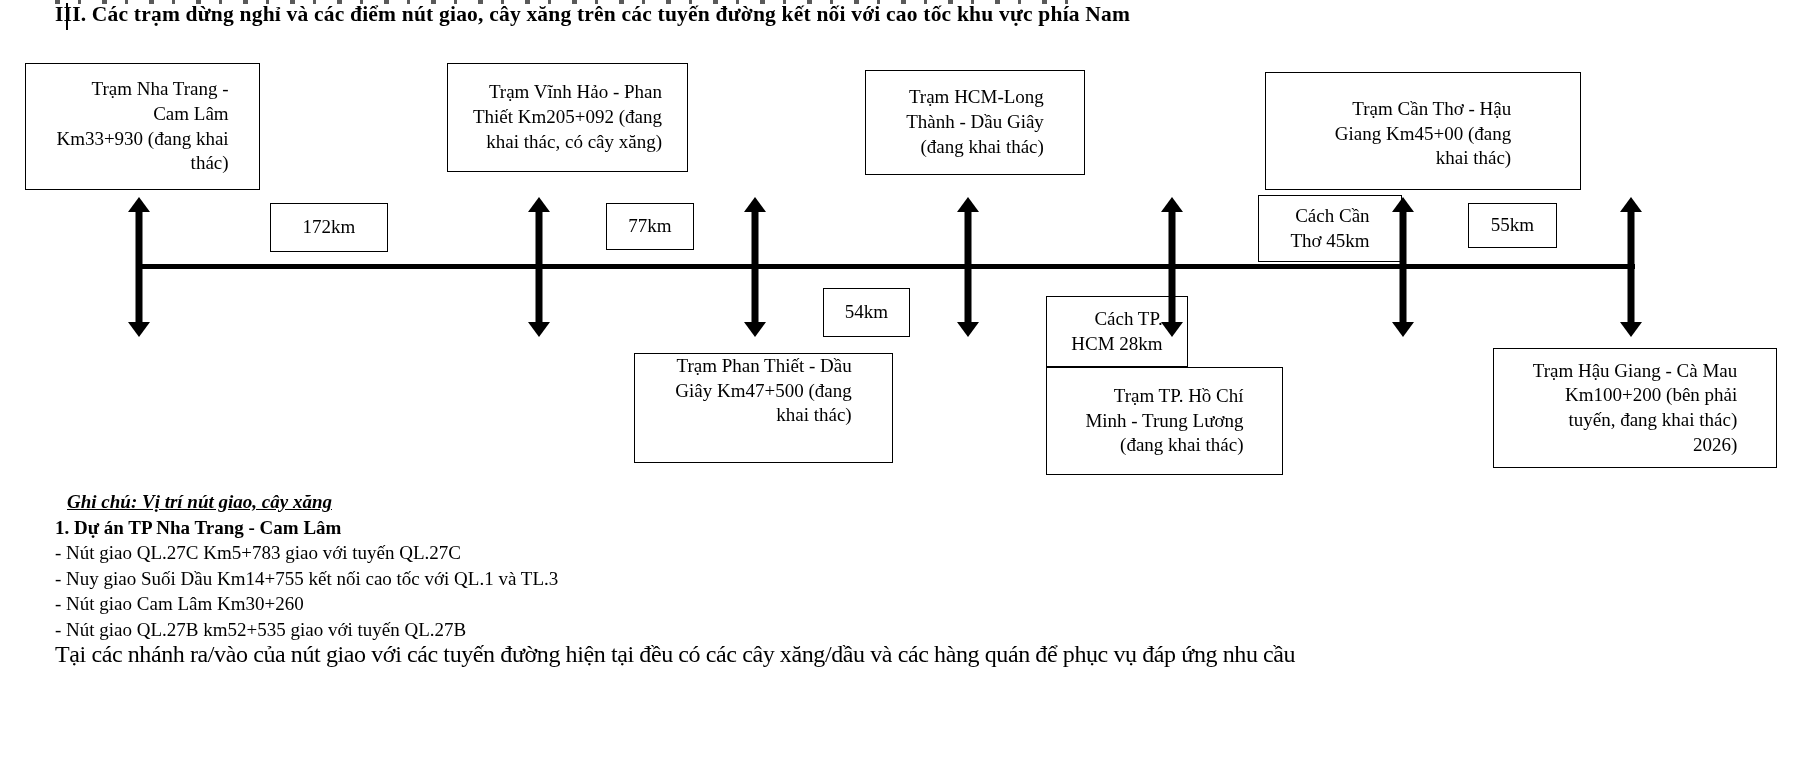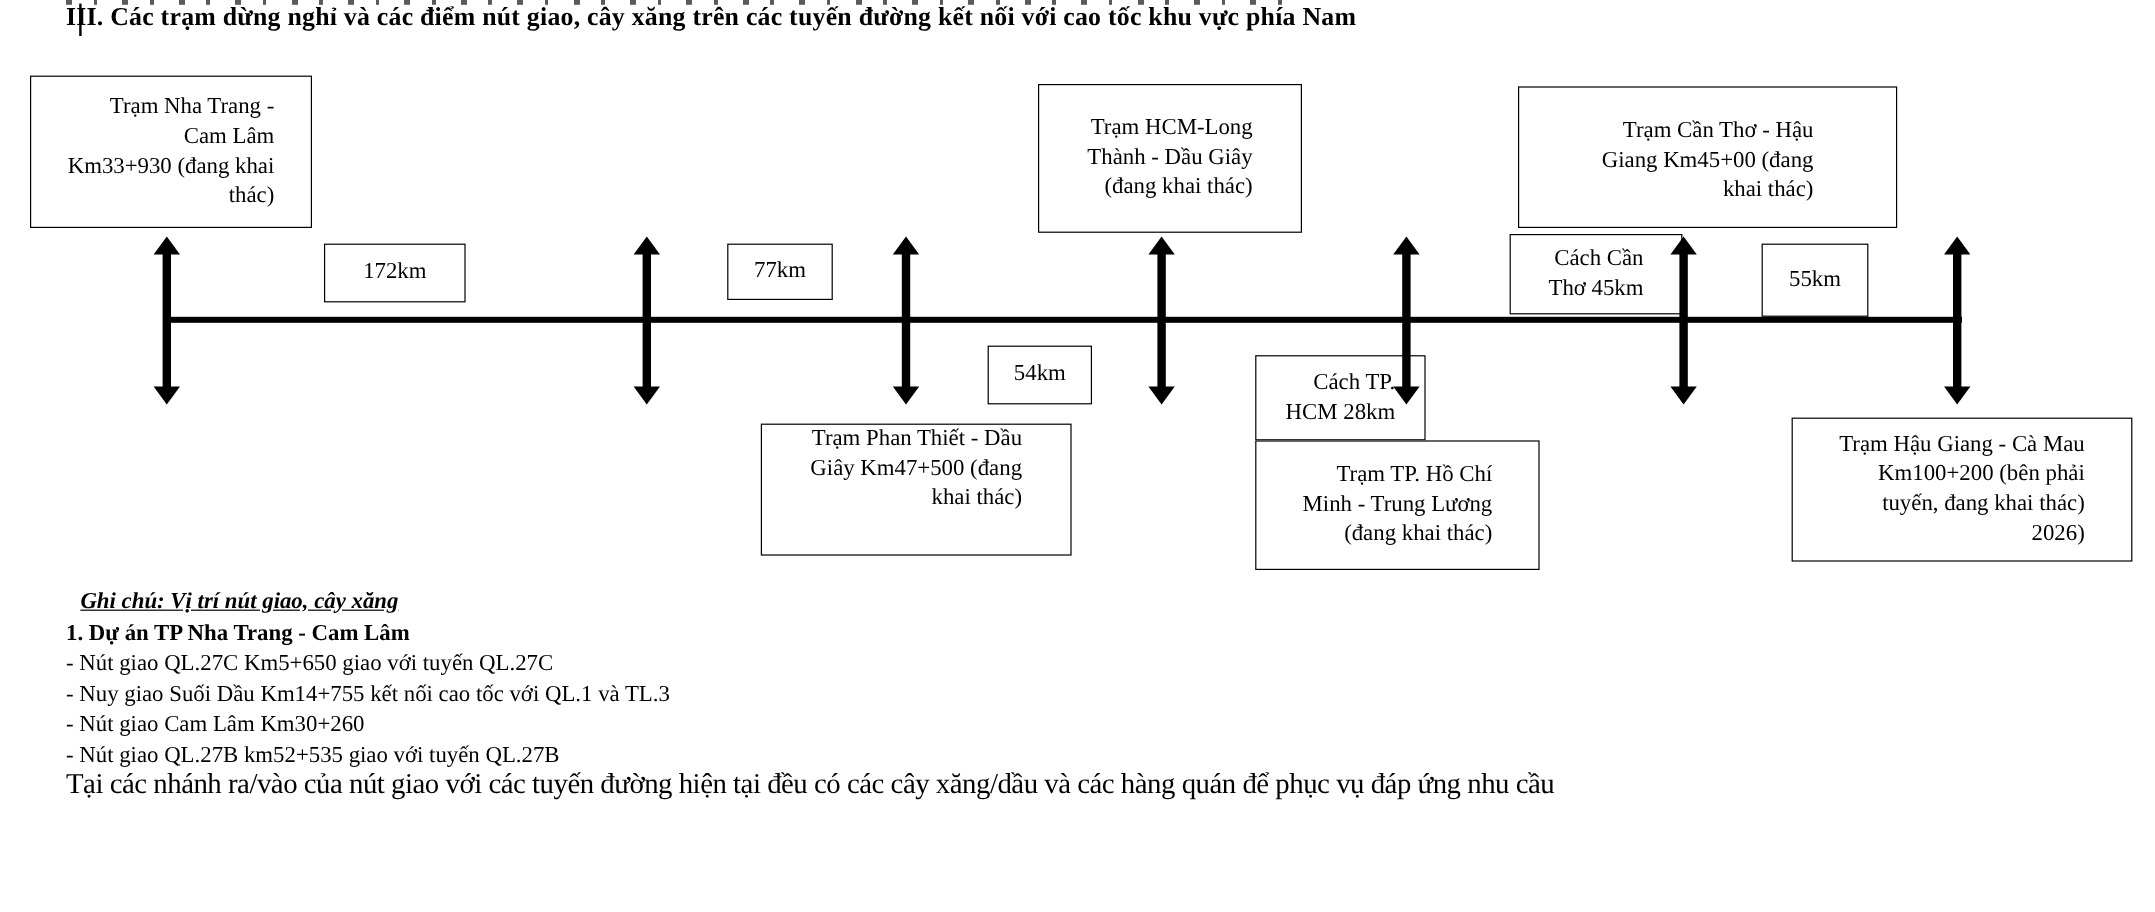--- a/index.html
+++ b/index.html
@@ -110,36 +110,39 @@
       <span class="head up"></span>
       <span class="shaft"></span>
       <span class="head down"></span>
     </div>
 
   <div class="box" style="left:25px;top:63px;width:235px;height:127px;">Trạm Nha Trang -
 Cam Lâm
 Km33+930 (đang khai
 thác)</div>
 
+  <div class="box" style="left:447px;top:63px;width:241px;height:109px;">Trạm Vĩnh Hảo - Phan
+Thiết Km205+092 (đang
+khai thác, có cây xăng)</div>
 
-  <div class="box" style="left:865px;top:70px;width:220px;height:124px;">Trạm HCM-Long
+  <div class="box" style="left:865px;top:70px;width:220px;height:105px;">Trạm HCM-Long
 Thành - Dầu Giây
 (đang khai thác)</div>
 
   <div class="box" style="left:1265px;top:72px;width:316px;height:118px;align-items:flex-start;padding-top:24px;">Trạm Cần Thơ - Hậu
 Giang Km45+00 (đang
 khai thác)</div>
 
   <div class="box" style="left:270px;top:203px;width:118px;height:49px;">172km</div>
 
   <div class="box" style="left:606px;top:203px;width:88px;height:47px;">77km</div>
 
   <div class="box" style="left:823px;top:288px;width:87px;height:49px;">54km</div>
 
-  <div class="box" style="left:1468px;top:203px;width:89px;height:61px;">55km</div>
+  <div class="box" style="left:1468px;top:203px;width:89px;height:45px;">55km</div>
 
   <div class="box" style="left:1258px;top:195px;width:144px;height:67px;z-index:3;">Cách Cần
 Thơ  45km</div>
 
   <div class="box" style="left:1046px;top:296px;width:142px;height:71px;">Cách TP.
 HCM 28km</div>
 
   <div class="box" style="left:634px;top:353px;width:259px;height:110px;align-items:flex-start;padding-top:0;">Trạm Phan Thiết - Dầu
 Giây Km47+500 (đang
 khai thác)</div>
@@ -149,20 +152,20 @@
 (đang khai thác)</div>
 
   <div class="box" style="left:1493px;top:348px;width:284px;height:120px;">Trạm Hậu Giang - Cà Mau
 Km100+200 (bên phải
 tuyến, đang khai thác)
 2026)</div>
 
   <div class="notes">
     <div class="heading">Ghi chú: Vị trí nút giao, cây xăng</div>
     <div class="project">1. Dự án TP Nha Trang - Cam Lâm</div>
-    <div>- Nút giao QL.27C Km5+650 giao với tuyến QL.27C</div>
+    <div>- Nút giao QL.27C Km5+783 giao với tuyến QL.27C</div>
     <div>- Nuy giao Suối Dầu Km14+755 kết nối cao tốc với QL.1 và TL.3</div>
     <div>- Nút giao Cam Lâm Km30+260</div>
     <div>- Nút giao QL.27B km52+535 giao với tuyến QL.27B</div>
     <div class="footer-line">Tại các nhánh ra/vào của nút giao với các tuyến đường hiện tại đều có các cây xăng/dầu và các hàng quán để phục vụ đáp ứng nhu cầu</div>
   </div>
 
 </div>
 
 </body></html>

